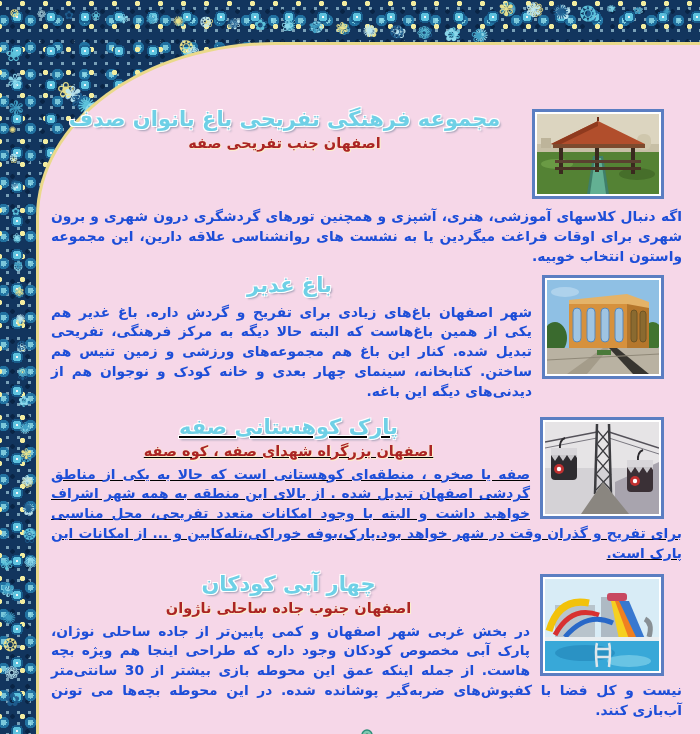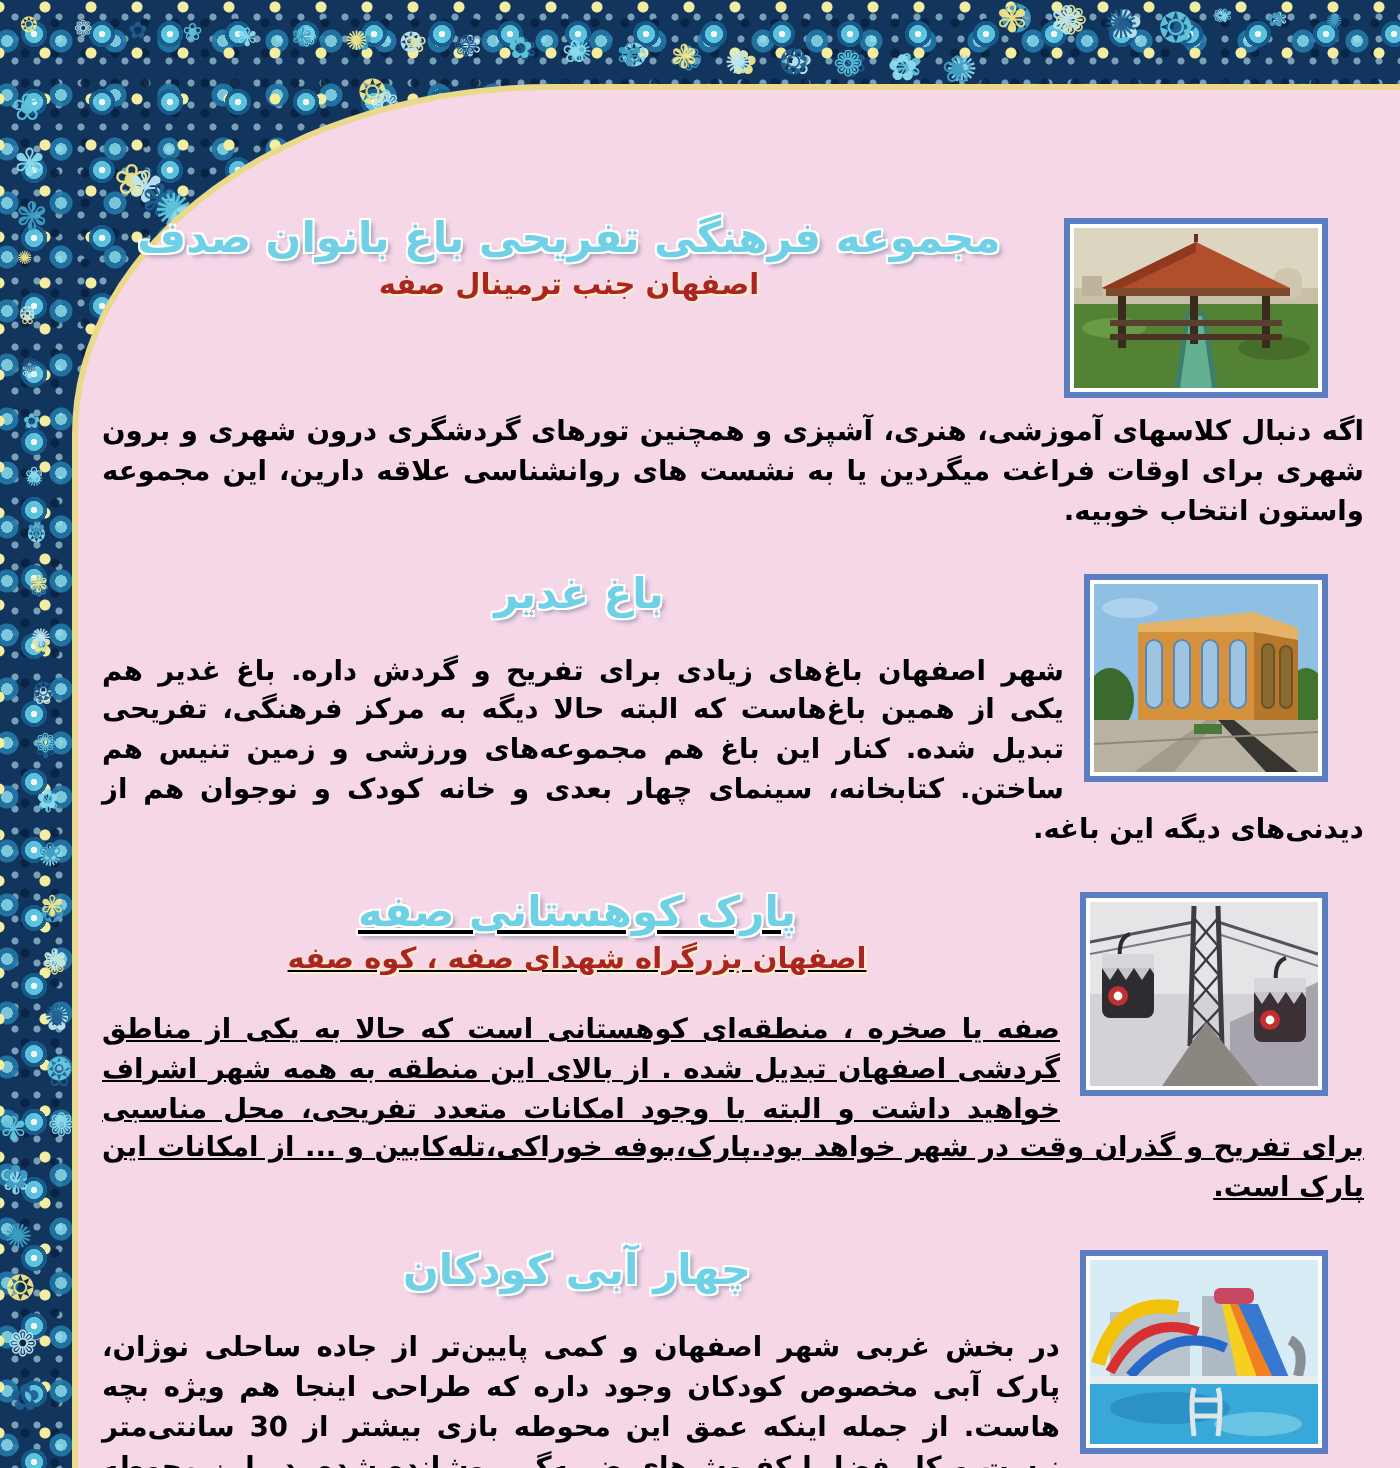--- a/index.html
+++ b/index.html
@@ -59,24 +59,24 @@
     text-align:center;
     font-size:14.5px;
     font-weight:bold;
     color:#ab2424;
     margin:0 30px 6px 0;
     text-shadow:0 0 2px #f9ecc2,1px 1px 0 rgba(255,245,200,.8);
   }
   .sec-body{
     font-size:13.8px;
     font-weight:bold;
-    color:#000000;
+    color:#1d4ed8;
     line-height:1.44;
     text-align:justify;
-    margin:18px 4px;
+    margin:6px 4px;
   }
   .pagenum-wrap{clear:both;text-align:center;padding-top:2px;}
   .pagenum-wrap svg{display:inline-block;}
 </style>
 </head>
 <body>
 
 <div class="page">
   <div id="orn">
       <span class="ornament" style="left: 147.698px; top: 13.7316px; font-size: 12.9712px; color: rgb(143, 220, 239); opacity: 0.95;">❁</span>
@@ -208,21 +208,21 @@
           <line x1="61" y1="7" x2="61" y2="3" stroke="#6e2c16" stroke-width="2"></line>
           <rect x="16" y="30" width="92" height="4" fill="#7c4a2e"></rect>
           <rect x="22" y="34" width="4" height="26" fill="#3a2a1e"></rect>
           <rect x="58" y="34" width="4" height="24" fill="#3a2a1e"></rect>
           <rect x="94" y="34" width="4" height="26" fill="#3a2a1e"></rect>
           <rect x="18" y="46" width="86" height="3" fill="#5a4030"></rect>
           <rect x="18" y="53" width="86" height="3" fill="#4a3425"></rect>
         </svg>
       </div>
       <h2 class="sec-title">مجموعه فرهنگی تفریحی باغ بانوان صدف</h2>
-      <div class="sec-sub">اصفهان جنب ترمینال صفه</div>
+      <div class="sec-sub">اصفهان جنب تفریحی صفه</div>
       <p class="sec-body" style="clear:right;padding-top:4px;">اگه دنبال کلاسهای آموزشی، هنری، آشپزی و همچنین تورهای گردشگری درون شهری و برون شهری برای اوقات فراغت میگردین یا به نشست های روانشناسی علاقه دارین، این مجموعه واستون انتخاب خوبیه.</p>
     </section>
 
     <section class="sec2">
       <div class="photo">
         <svg width="112" height="94" viewBox="0 0 112 94">
           <rect x="0" y="0" width="112" height="94" fill="#8fc0e4"></rect>
           <ellipse cx="18" cy="12" rx="14" ry="5" fill="#aed2ec"></ellipse>
           <ellipse cx="8" cy="58" rx="12" ry="16" fill="#3a6a2e"></ellipse>
           <ellipse cx="106" cy="56" rx="10" ry="14" fill="#41742f"></ellipse>
@@ -314,20 +314,21 @@
           <ellipse cx="84" cy="82" rx="22" ry="6" fill="#7fd0ea" opacity="0.7"></ellipse>
           <g stroke="#dfe6ea" stroke-width="2.5" fill="none">
             <path d="M52,64 q-2,6 0,24"></path>
             <path d="M64,64 q2,6 0,24"></path>
             <line x1="51" y1="70" x2="65" y2="70"></line>
             <line x1="51" y1="78" x2="65" y2="78"></line>
           </g>
         </svg>
       </div>
       <h2 class="sec-title">چهار آبی کودکان</h2>
+      <div class="sec-sub">اصفهان جنوب جاده ساحلی ناژوان</div>
       <p class="sec-body">در بخش غربی شهر اصفهان و کمی پایین‌تر از جاده ساحلی نوژان، پارک آبی مخصوص کودکان وجود داره که طراحی اینجا هم ویژه بچه هاست. از جمله اینکه عمق این محوطه بازی بیشتر از 30 سانتی‌متر نیست و کل فضا با کفپوش‌های ضربه‌گیر پوشانده شده. در این محوطه بچه‌ها می تونن آب‌بازی کنند.</p>
     </section>
 
     <div class="pagenum-wrap">
       <svg width="52" height="46" viewBox="0 0 52 46">
         <g>
           <g fill="#7ec9b0" stroke="#2e8f7a" stroke-width="1.5">
             <circle cx="26" cy="6" r="5"></circle>
               <circle cx="42" cy="14" r="5"></circle>
               <circle cx="42" cy="32" r="5"></circle>

